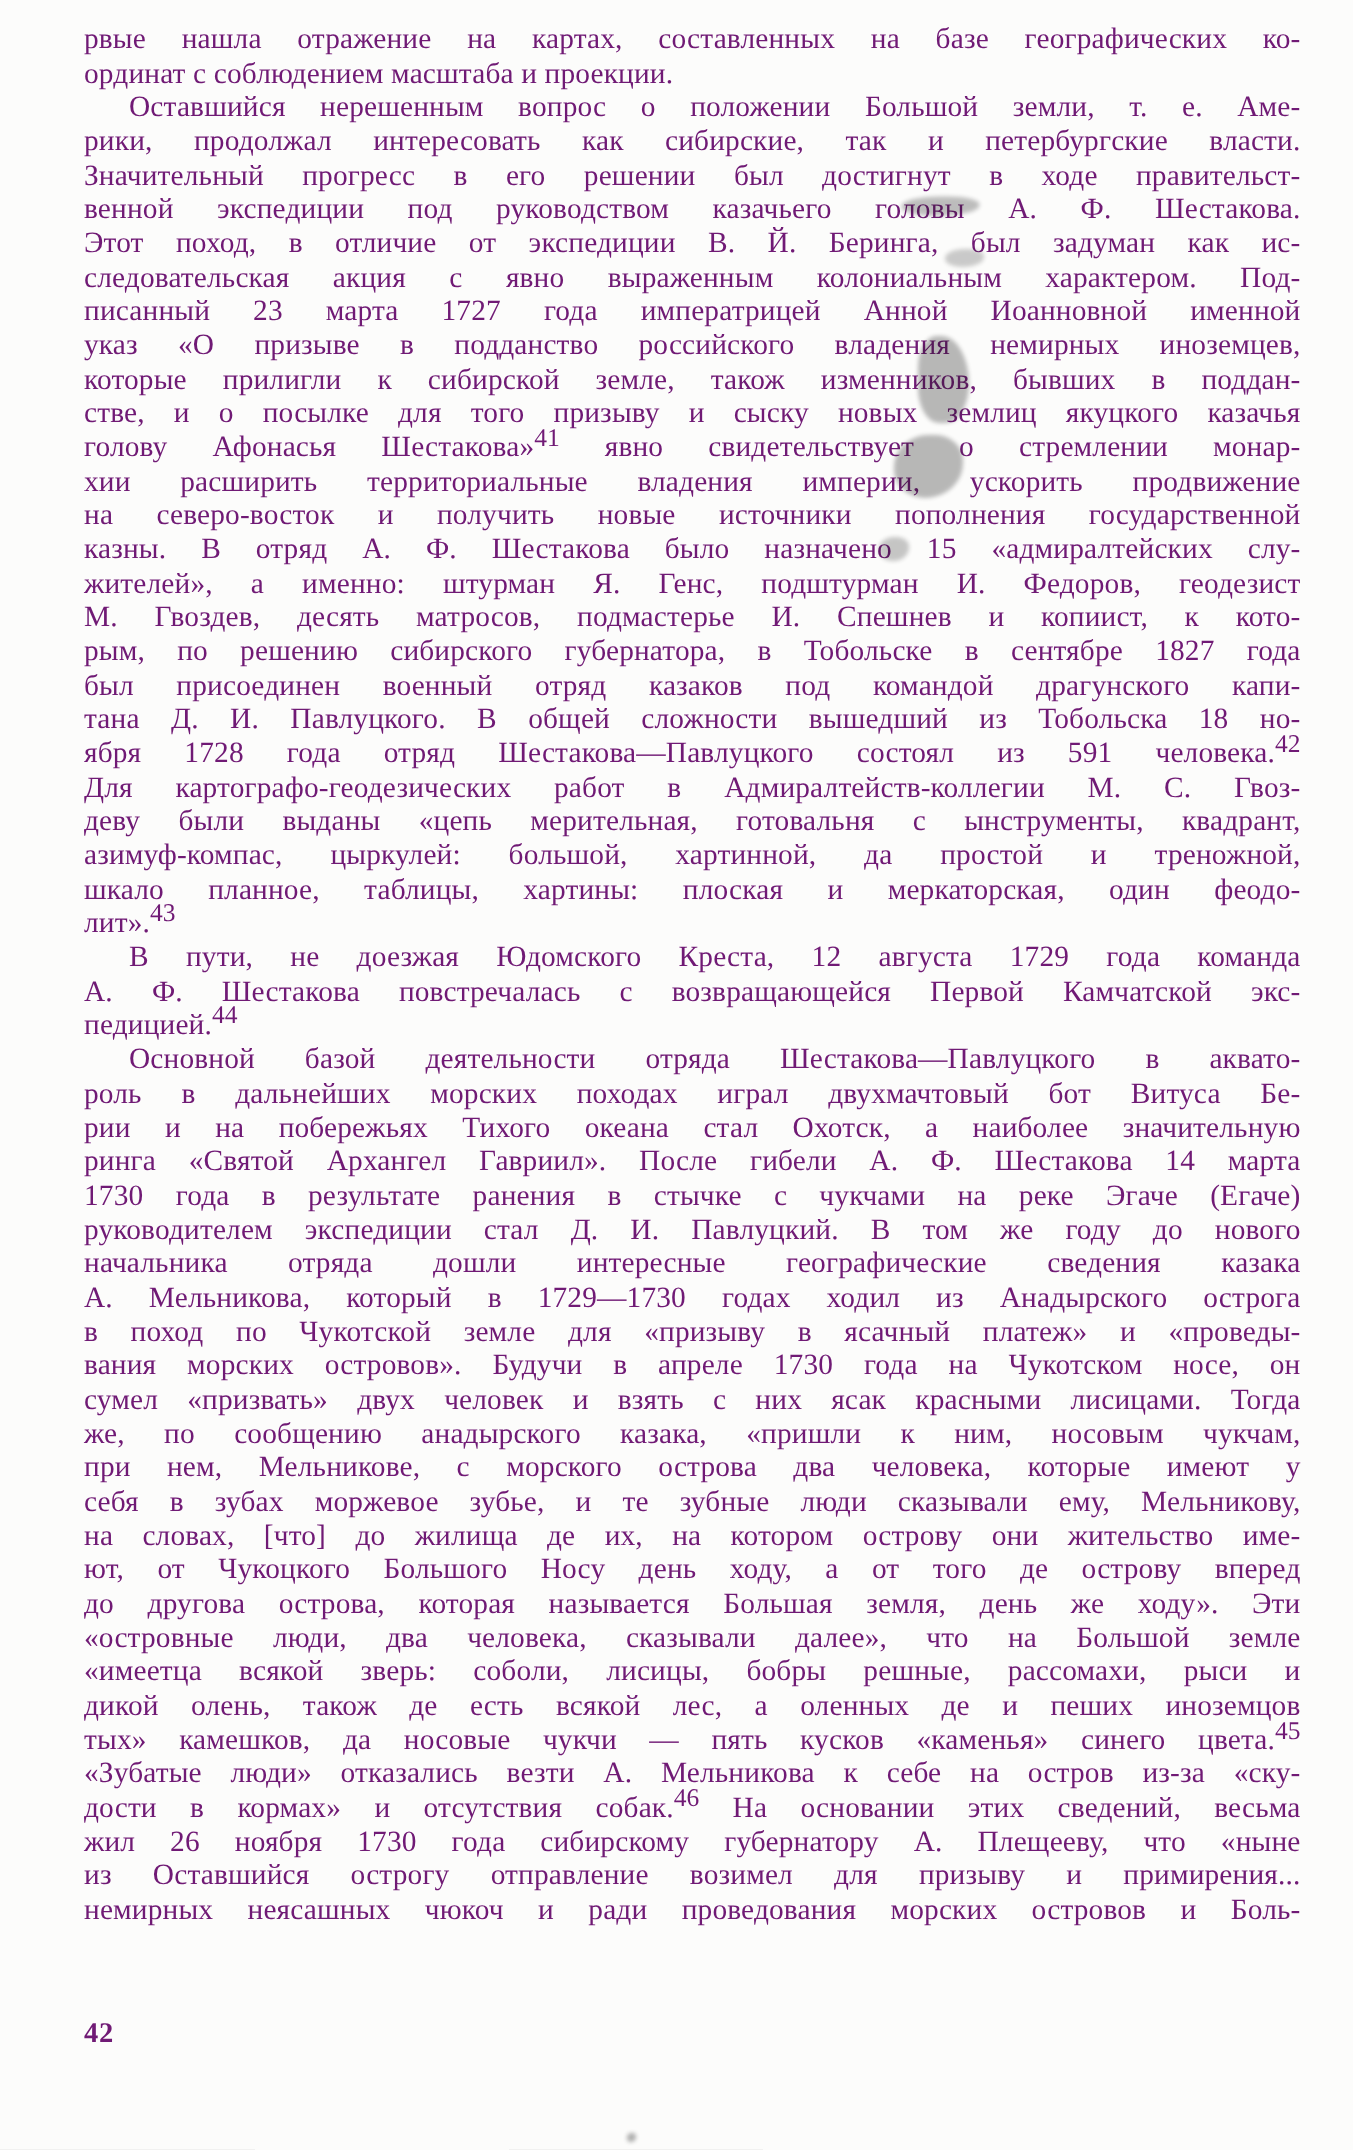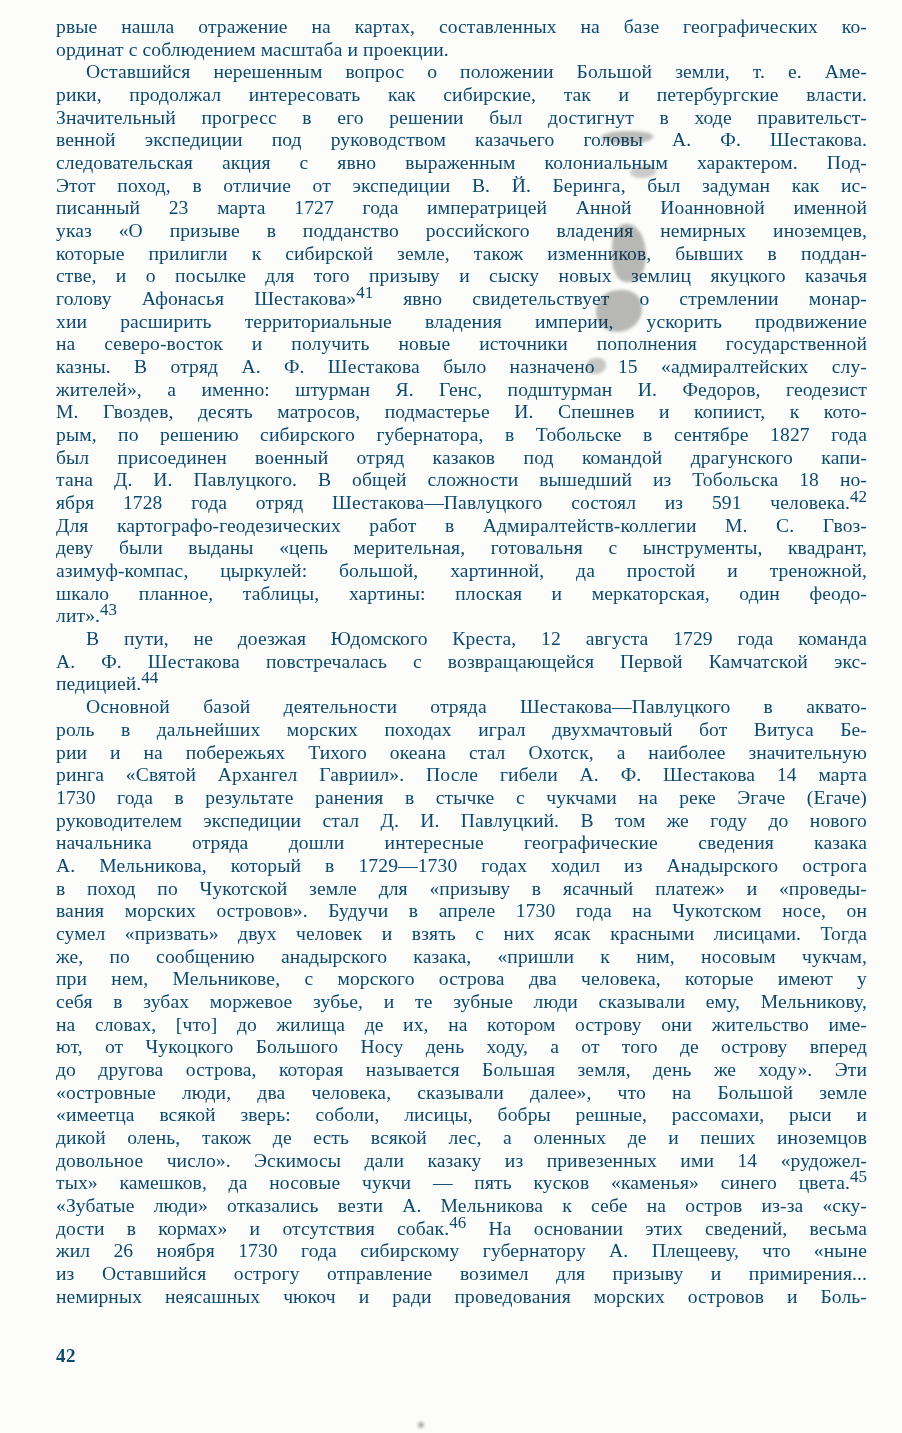--- a/index.html
+++ b/index.html
@@ -7,21 +7,21 @@
     padding: 0;
     background: #e9e9e7;
   }
   .page {
     position: relative;
     width: 902px;
     height: 1433px;
     background: #fcfcfb;
     overflow: hidden;
     font-family: "Liberation Serif", "DejaVu Serif", serif;
-    color: #0c4a6e;
+    color: #701a75;
   }
   .text-block {
     position: absolute;
     left: 56px;
     top: 16px;
     width: 811px;
   }
   .line {
     font-size: 19.6px;
     line-height: 22.68px;
@@ -70,22 +70,22 @@
 <body>
 
 <div class="page">
   <div class="text-block">
       <div class="line">рвые нашла отражение на картах, составленных на базе географических ко-</div>
       <div class="line par-end">ординат с соблюдением масштаба и проекции.</div>
       <div class="line indent">Оставшийся нерешенным вопрос о положении Большой земли, т. е. Аме-</div>
       <div class="line">рики, продолжал интересовать как сибирские, так и петербургские власти.</div>
       <div class="line">Значительный прогресс в его решении был достигнут в ходе правительст-</div>
       <div class="line">венной экспедиции под руководством казачьего головы А. Ф. Шестакова.</div>
+      <div class="line">Этот поход, в отличие от экспедиции В. Й. Беринга, был задуман как ис-</div>
       <div class="line">следовательская акция с явно выраженным колониальным характером. Под-</div>
-      <div class="line">Этот поход, в отличие от экспедиции В. Й. Беринга, был задуман как ис-</div>
       <div class="line">писанный 23 марта 1727 года императрицей Анной Иоанновной именной</div>
       <div class="line">указ «О призыве в подданство российского владения немирных иноземцев,</div>
       <div class="line">которые прилигли к сибирской земле, також изменников, бывших в поддан-</div>
       <div class="line">стве, и о посылке для того призыву и сыску новых землиц якуцкого казачья</div>
       <div class="line">голову Афонасья Шестакова»<sup>41</sup> явно свидетельствует о стремлении монар-</div>
       <div class="line">хии расширить территориальные владения империи, ускорить продвижение</div>
       <div class="line">на северо-восток и получить новые источники пополнения государственной</div>
       <div class="line">казны. В отряд А. Ф. Шестакова было назначено 15 «адмиралтейских слу-</div>
       <div class="line">жителей», а именно: штурман Я. Генс, подштурман И. Федоров, геодезист</div>
       <div class="line">М. Гвоздев, десять матросов, подмастерье И. Спешнев и копиист, к кото-</div>
@@ -114,21 +114,20 @@
       <div class="line">сумел «призвать» двух человек и взять с них ясак красными лисицами. Тогда</div>
       <div class="line">же, по сообщению анадырского казака, «пришли к ним, носовым чукчам,</div>
       <div class="line">при нем, Мельникове, с морского острова два человека, которые имеют у</div>
       <div class="line">себя в зубах моржевое зубье, и те зубные люди сказывали ему, Мельникову,</div>
       <div class="line">на словах, [что] до жилища де их, на котором острову они жительство име-</div>
       <div class="line">ют, от Чукоцкого Большого Носу день ходу, а от того де острову вперед</div>
       <div class="line">до другова острова, которая называется Большая земля, день же ходу». Эти</div>
       <div class="line">«островные люди, два человека, сказывали далее», что на Большой земле</div>
       <div class="line">«имеетца всякой зверь: соболи, лисицы, бобры решные, рассомахи, рыси и</div>
       <div class="line">дикой олень, також де есть всякой лес, а оленных де и пеших иноземцов</div>
-      <div class="line">довольное число». Эскимосы дали казаку из привезенных ими 14 «рудожел-</div>
       <div class="line">тых» камешков, да носовые чукчи — пять кусков «каменья» синего цвета.<sup>45</sup></div>
       <div class="line">«Зубатые люди» отказались везти А. Мельникова к себе на остров из-за «ску-</div>
       <div class="line">дости в кормах» и отсутствия собак.<sup>46</sup> На основании этих сведений, весьма</div>
       <div class="line">жил 26 ноября 1730 года сибирскому губернатору А. Плещееву, что «ныне</div>
       <div class="line">из Оставшийся острогу отправление возимел для призыву и примирения...</div>
       <div class="line">немирных неясашных чюкоч и ради проведования морских островов и Боль-</div>
     </div>
 
   <div class="artifact a1"></div>
   <div class="artifact a2"></div>

